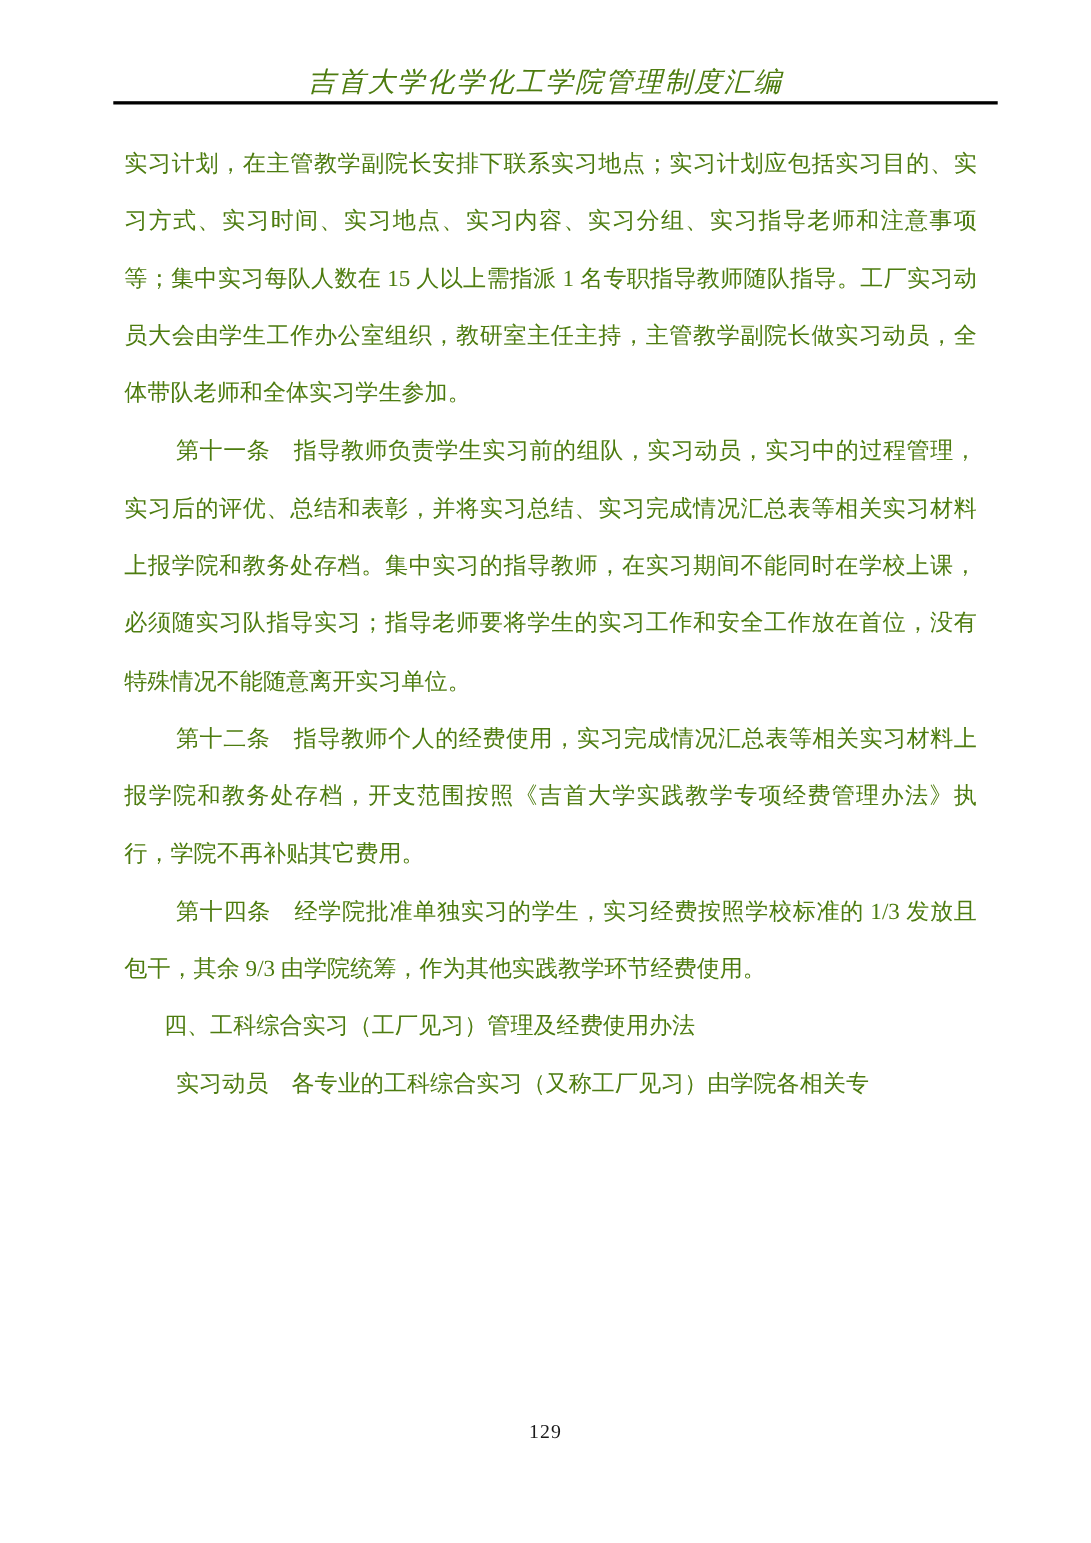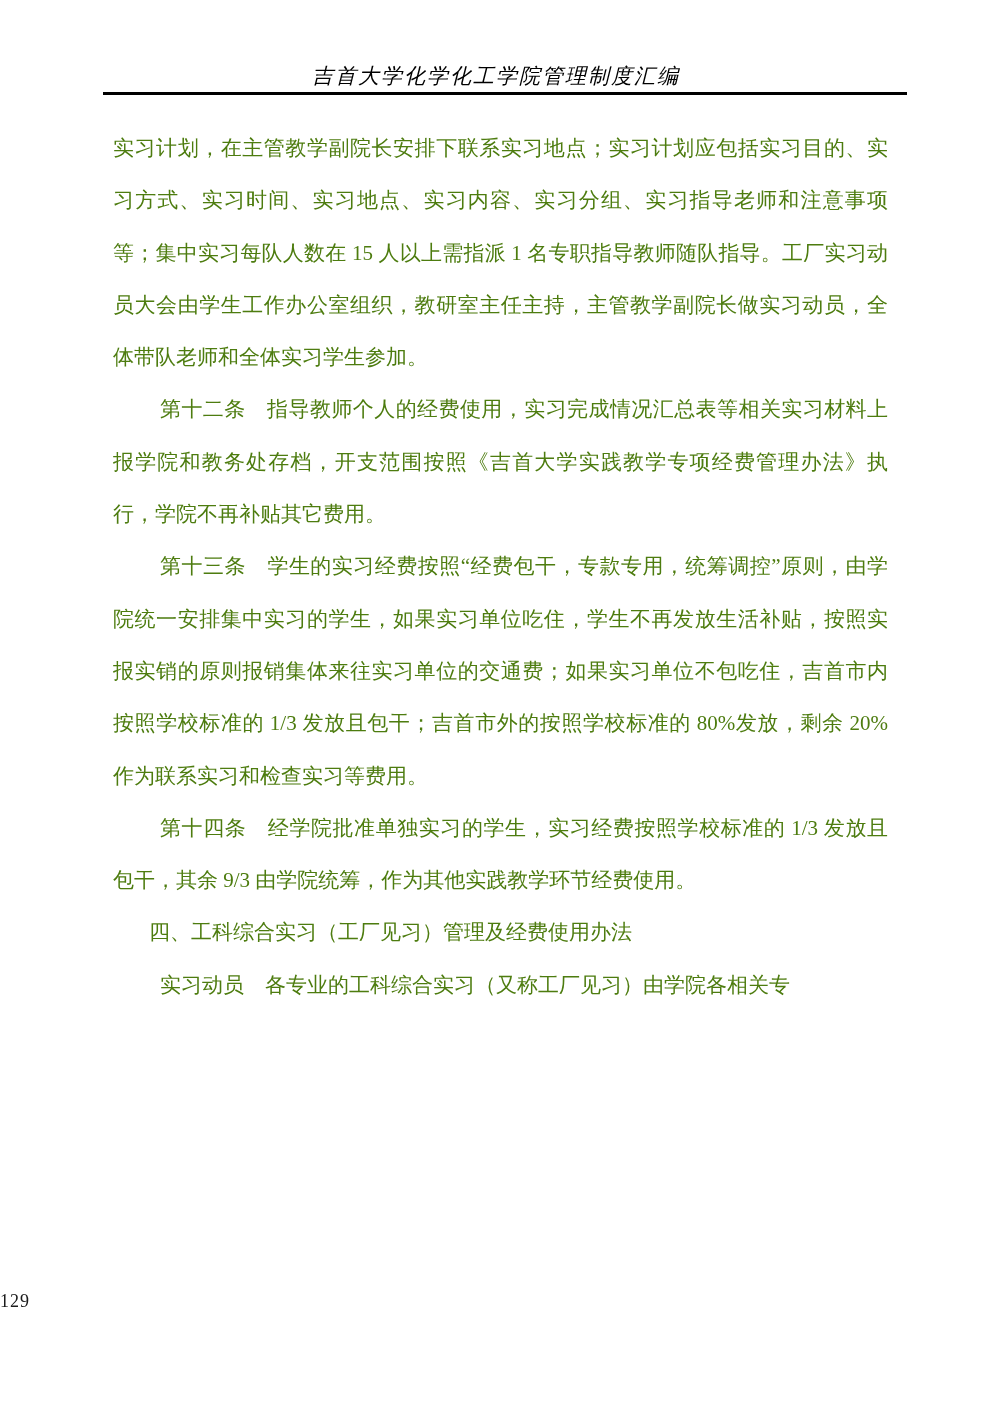--- a/index.html
+++ b/index.html
@@ -11,24 +11,24 @@
     background: #ffffff;
     overflow: hidden;
     font-family: "Liberation Serif", "DejaVu Serif", serif;
     color: #1a1a1a;
   }
   .page-header {
     padding-top: 63px;
     text-align: center;
   }
   .header-title {
-    font-size: 21px;
+    font-size: 25px;
     font-style: italic;
     letter-spacing: 2px;
-    color: #000000;
+    color: #4d7c0f;
     line-height: 26px;
   }
   .header-rule {
     margin-top: 3px;
     margin-left: 103px;
     width: 804px;
     height: 0;
     border: none;
     border-top: 3.5px solid #000000;
   }
@@ -41,41 +41,42 @@
     color: #4d7c0f;
   }
   .para { margin: 0; padding: 0; }
   .para.indent { text-indent: 47px; }
   .para.section-heading { text-align: left; margin-left: 36px; }
   .page-footer {
     position: absolute;
     top: 1291px;
     left: 0;
     width: 100%;
+    text-align: center;
   }
   .page-number {
     font-size: 18px;
     color: #1a1a1a;
     letter-spacing: 1px;
   }
 </style>
 </head>
 <body>
 
 <div class="page">
 
   <header class="page-header">
     <div class="header-title">吉首大学化学化工学院管理制度汇编</div>
     <div class="header-rule"></div>
   </header>
 
   <main class="document-body">
     <p class="para">实习计划，在主管教学副院长安排下联系实习地点；实习计划应包括实习目的、实习方式、实习时间、实习地点、实习内容、实习分组、实习指导老师和注意事项等；集中实习每队人数在 15 人以上需指派 1 名专职指导教师随队指导。工厂实习动员大会由学生工作办公室组织，教研室主任主持，主管教学副院长做实习动员，全体带队老师和全体实习学生参加。</p>
+    <p class="para indent">第十一条　指导教师负责学生实习前的组队，实习动员，实习中的过程管理，实习后的评优、总结和表彰，并将实习总结、实习完成情况汇总表等相关实习材料上报学院和教务处存档。集中实习的指导教师，在实习期间不能同时在学校上课，必须随实习队指导实习；指导老师要将学生的实习工作和安全工作放在首位，没有特殊情况不能随意离开实习单位。</p>
     <p class="para indent">第十二条　指导教师个人的经费使用，实习完成情况汇总表等相关实习材料上报学院和教务处存档，开支范围按照《吉首大学实践教学专项经费管理办法》执行，学院不再补贴其它费用。</p>
-    <p class="para indent">第十三条　学生的实习经费按照“经费包干，专款专用，统筹调控”原则，由学院统一安排集中实习的学生，如果实习单位吃住，学生不再发放生活补贴，按照实报实销的原则报销集体来往实习单位的交通费；如果实习单位不包吃住，吉首市内按照学校标准的 1/3 发放且包干；吉首市外的按照学校标准的 80%发放，剩余 20%作为联系实习和检查实习等费用。</p>
     <p class="para indent">第十四条　经学院批准单独实习的学生，实习经费按照学校标准的 1/3 发放且包干，其余 9/3 由学院统筹，作为其他实践教学环节经费使用。</p>
     <p class="para section-heading">四、工科综合实习（工厂见习）管理及经费使用办法</p>
     <p class="para indent">实习动员　各专业的工科综合实习（又称工厂见习）由学院各相关专</p>
   </main>
 
   <footer class="page-footer">
     <span class="page-number">129</span>
   </footer>
 
 </div>

